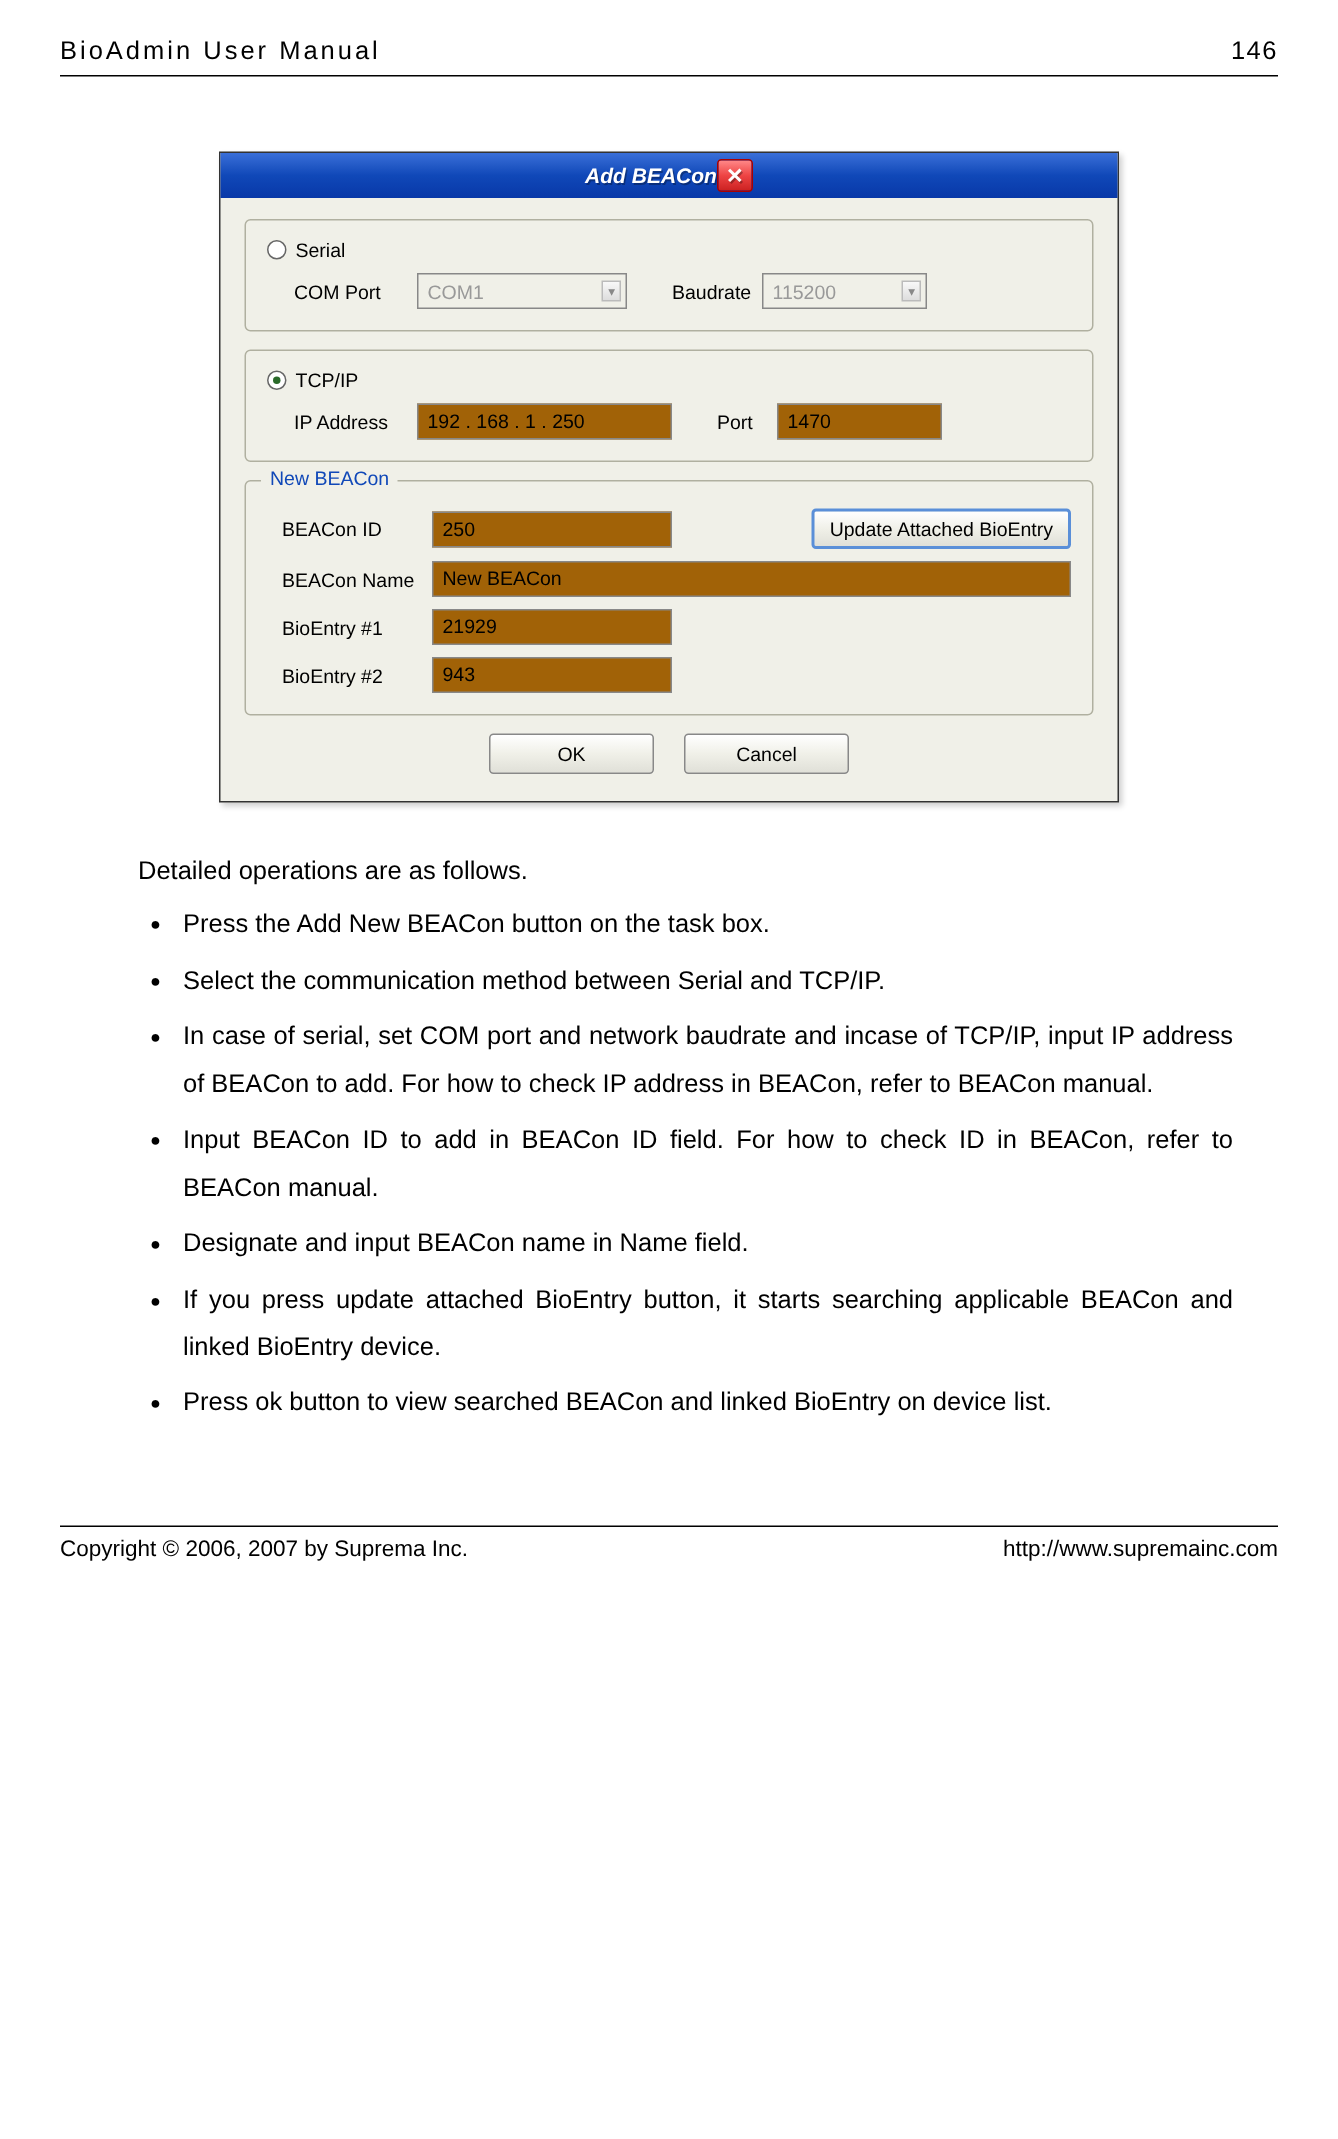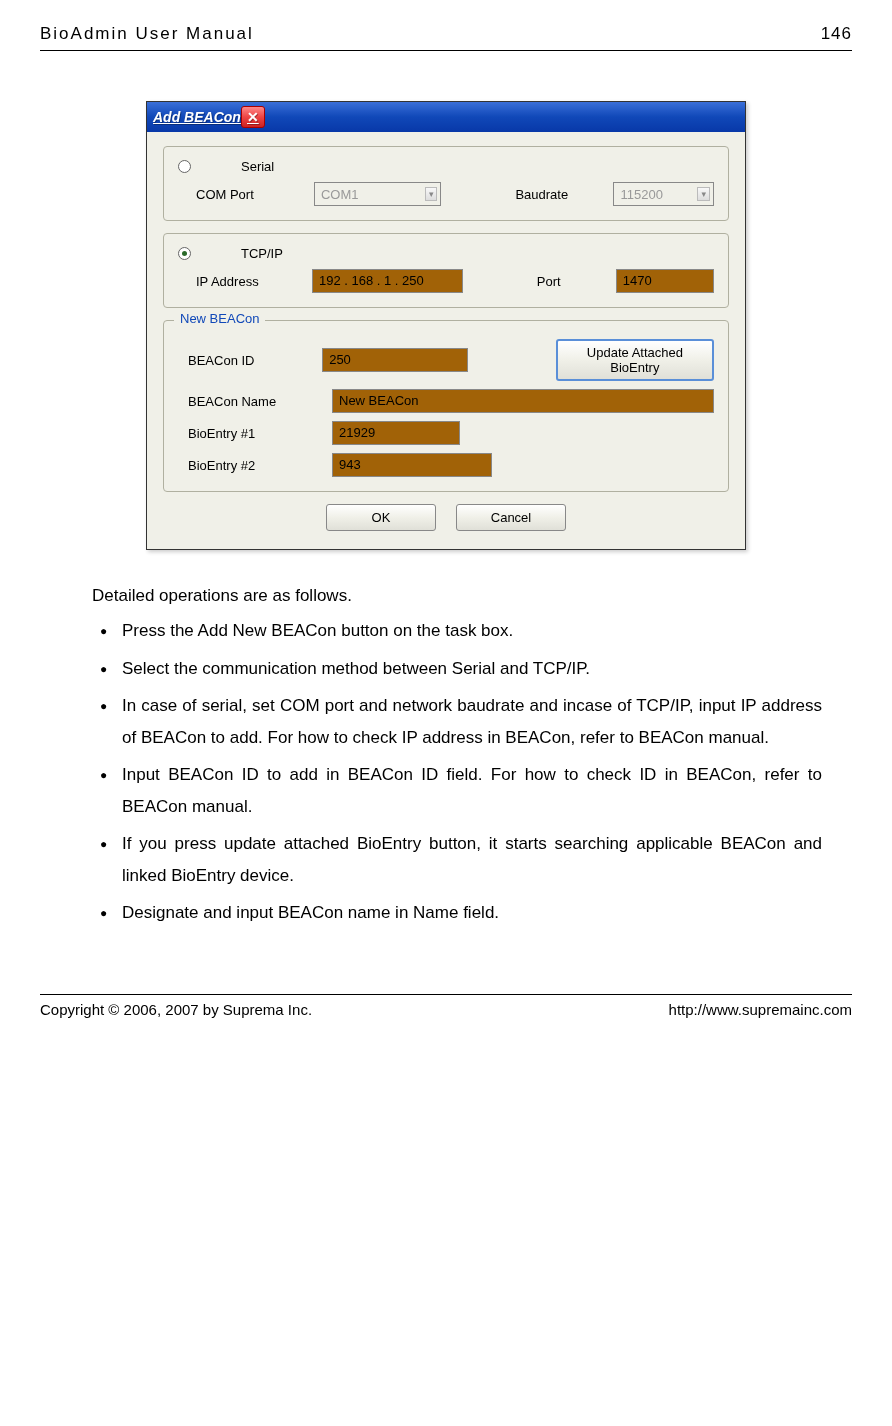--- a/index.html
+++ b/index.html
@@ -29,28 +29,27 @@
     width: 600px;
     margin: 0 auto 30px auto;
     border: 1px solid #333;
     background: #f0f0e8;
     box-shadow: 2px 2px 4px rgba(0,0,0,0.2);
   }
   .titlebar {
     background: linear-gradient(to bottom, #3a6fd8 0%, #1048b8 50%, #0838a8 100%);
     color: #fff;
     display: flex;
-    justify-content: flex-start;
+    justify-content: center;
     align-items: center;
     padding: 4px 6px;
     font-weight: bold;
     font-size: 14px;
     font-style: italic;
     text-shadow: 1px 1px 0 rgba(0,0,0,0.3);
-    text-decoration: underline;
   }
   .close-btn {
     background: linear-gradient(to bottom, #f88 0%, #e44 50%, #c22 100%);
     color: #fff;
     border: 1px solid #a00;
     border-radius: 3px;
     width: 24px;
     height: 22px;
     display: flex;
     align-items: center;
@@ -67,21 +66,20 @@
     border-radius: 4px;
     padding: 12px 14px 14px 14px;
     margin-bottom: 12px;
     position: relative;
     background: #f0f0e8;
   }
   .row {
     display: flex;
     align-items: center;
     margin-bottom: 8px;
-    gap: 44px;
   }
   .row:last-child { margin-bottom: 0; }
   .radio-circle {
     width: 13px; height: 13px;
     border: 1px solid #666;
     border-radius: 50%;
     display: inline-flex;
     align-items: center;
     justify-content: center;
     margin-right: 6px;
@@ -261,21 +259,21 @@
             </div>
           </div>
           <div class="row">
             <span class="field-label-wide">BEACon Name</span>
             <div class="input" style="flex:1">
               <span>New BEACon</span>
             </div>
           </div>
           <div class="row">
             <span class="field-label-wide">BioEntry #1</span>
-            <div class="input" style="width:128px">
+            <div class="input" style="width:160px">
               <span>21929</span>
             </div>
           </div>
           <div class="row">
             <span class="field-label-wide">BioEntry #2</span>
             <div class="input" style="width:160px">
               <span>943</span>
             </div>
           </div>
         </div>
@@ -288,22 +286,23 @@
       </div>
     </div>
 
     <div class="text-block">
       <p class="intro">Detailed operations are as follows.</p>
       <ul class="bullets">
         <li>Press the Add New BEACon button on the task box.</li>
         <li>Select the communication method between Serial and TCP/IP.</li>
         <li>In case of serial, set COM port and network baudrate and incase of TCP/IP, input IP address of BEACon to add. For how to check IP address in BEACon, refer to BEACon manual.</li>
         <li>Input BEACon ID to add in BEACon ID field. For how to check ID in BEACon, refer to BEACon manual.</li>
+        <li>Designate and input BEACon name in Name field.</li>
         <li>If you press update attached BioEntry button, it starts searching applicable BEACon and linked BioEntry device.</li>
-        <li>Designate and input BEACon name in Name field.</li>
+        <li>Press ok button to view searched BEACon and linked BioEntry on device list.</li>
       </ul>
     </div>
 
   </div>
 
   <div class="footer">
     <span>Copyright © 2006, 2007 by Suprema Inc.</span>
     <span>http://www.supremainc.com</span>
   </div>
 </div>

